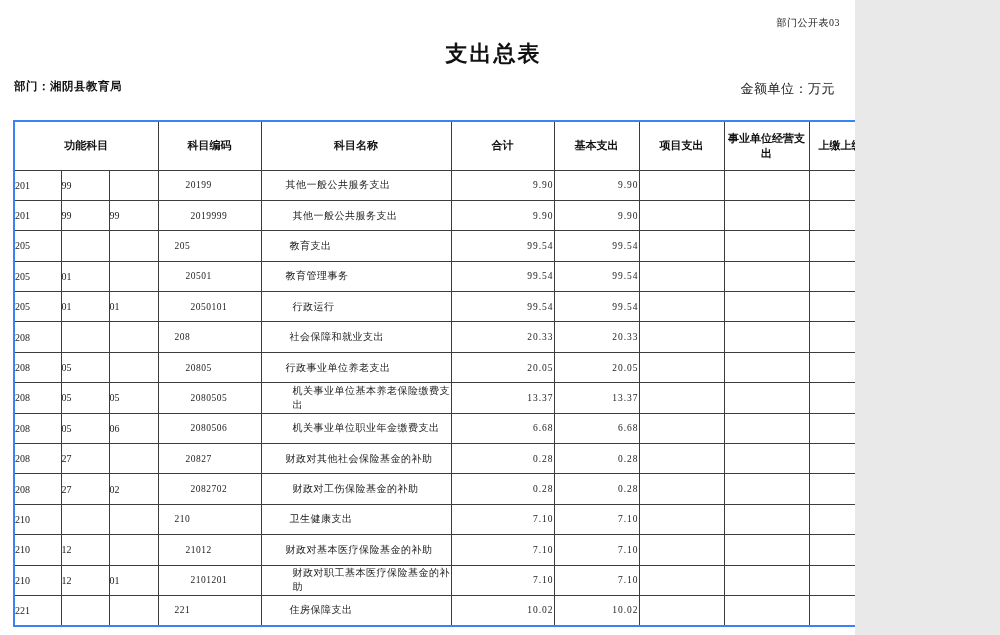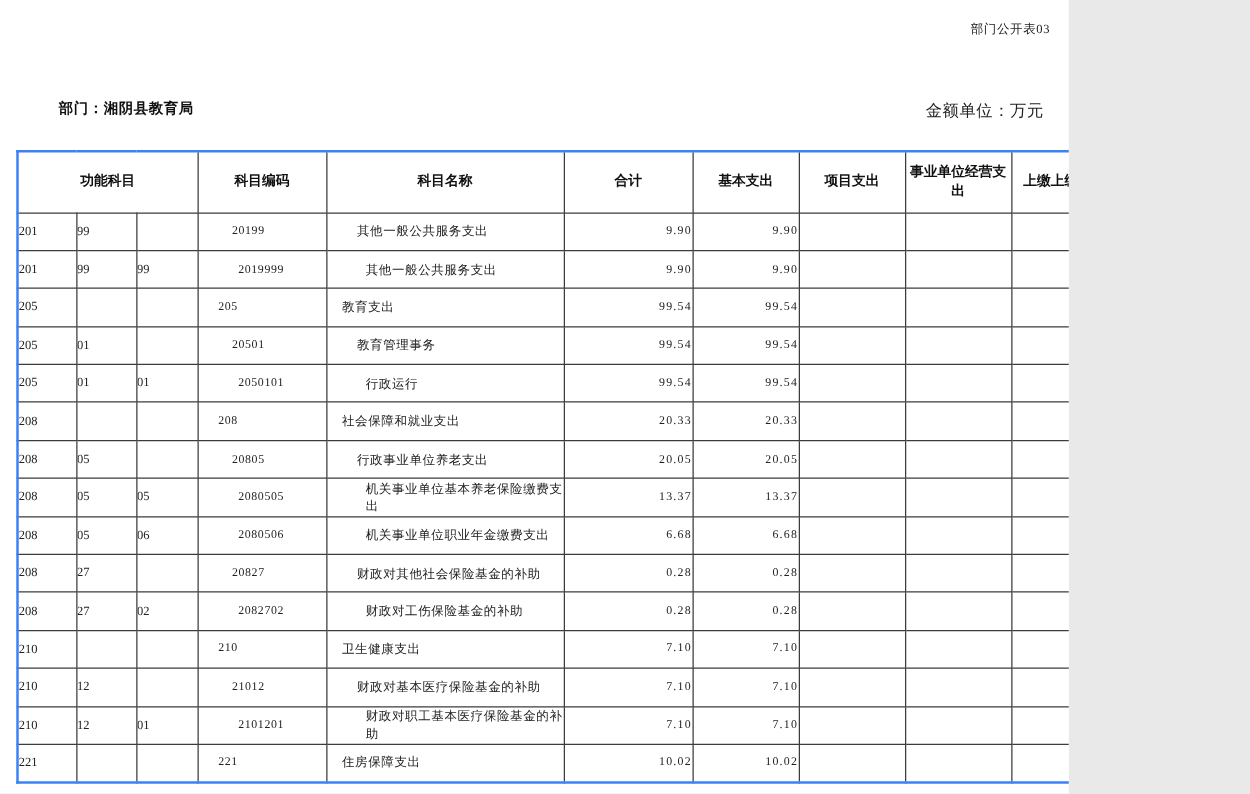--- a/index.html
+++ b/index.html
@@ -15,21 +15,21 @@
     position:absolute;top:16px;right:15px;
     font-size:10px;letter-spacing:0.5px;color:#222;
   }
   .title{
     position:absolute;top:39px;left:132px;right:0;
     text-align:center;
     font-size:22px;font-weight:bold;letter-spacing:2px;color:#111;
   }
   .dept{
     position:absolute;top:79px;left:14px;
-    font-size:11.5px;font-weight:bold;color:#111;letter-spacing:0.5px;margin-left:33px;
+    font-size:11.5px;font-weight:bold;color:#111;letter-spacing:0.5px;
   }
   .unit{
     position:absolute;top:80px;right:20px;
     font-size:13px;color:#222;letter-spacing:0.5px;
   }
   table.main{
     position:absolute;left:13px;top:120px;
     width:967px;
     border-collapse:collapse;
     table-layout:fixed;
@@ -49,31 +49,32 @@
     line-height:1.35;padding:2px 3px;color:#111;
   }
   td{font-size:10px;vertical-align:middle;color:#222;}
   td.center{text-align:left;}
   td.num{text-align:right;padding-right:4px;letter-spacing:1px;font-size:9.5px;}
   td.code{text-align:left;font-size:9.5px;letter-spacing:0.5px;}
   td.code.l1{padding-left:16px;}
   td.code.l2{padding-left:27px;font-family:Liberation Serif, serif;}
   td.code.l3{padding-left:32px;}
   td.name{text-align:left;letter-spacing:0.5px;}
-  td.name.l1{padding-left:12px;}
+  td.name.l1{padding-left:28px;}
   td.name.l2{padding-left:24px;}
   td.name.l3{padding-left:31px;}
 </style>
 </head>
 <body>
 
 <div class="page">
 
   <div class="doc-label">部门公开表03</div>
 
+  <div class="title">支出总表</div>
 
   <div class="dept">部门：湘阴县教育局</div>
 
   <div class="unit">金额单位：万元</div>
 
   <table class="main">
     <colgroup>
       <col style="width:47px">
         <col style="width:48px">
         <col style="width:49px">

